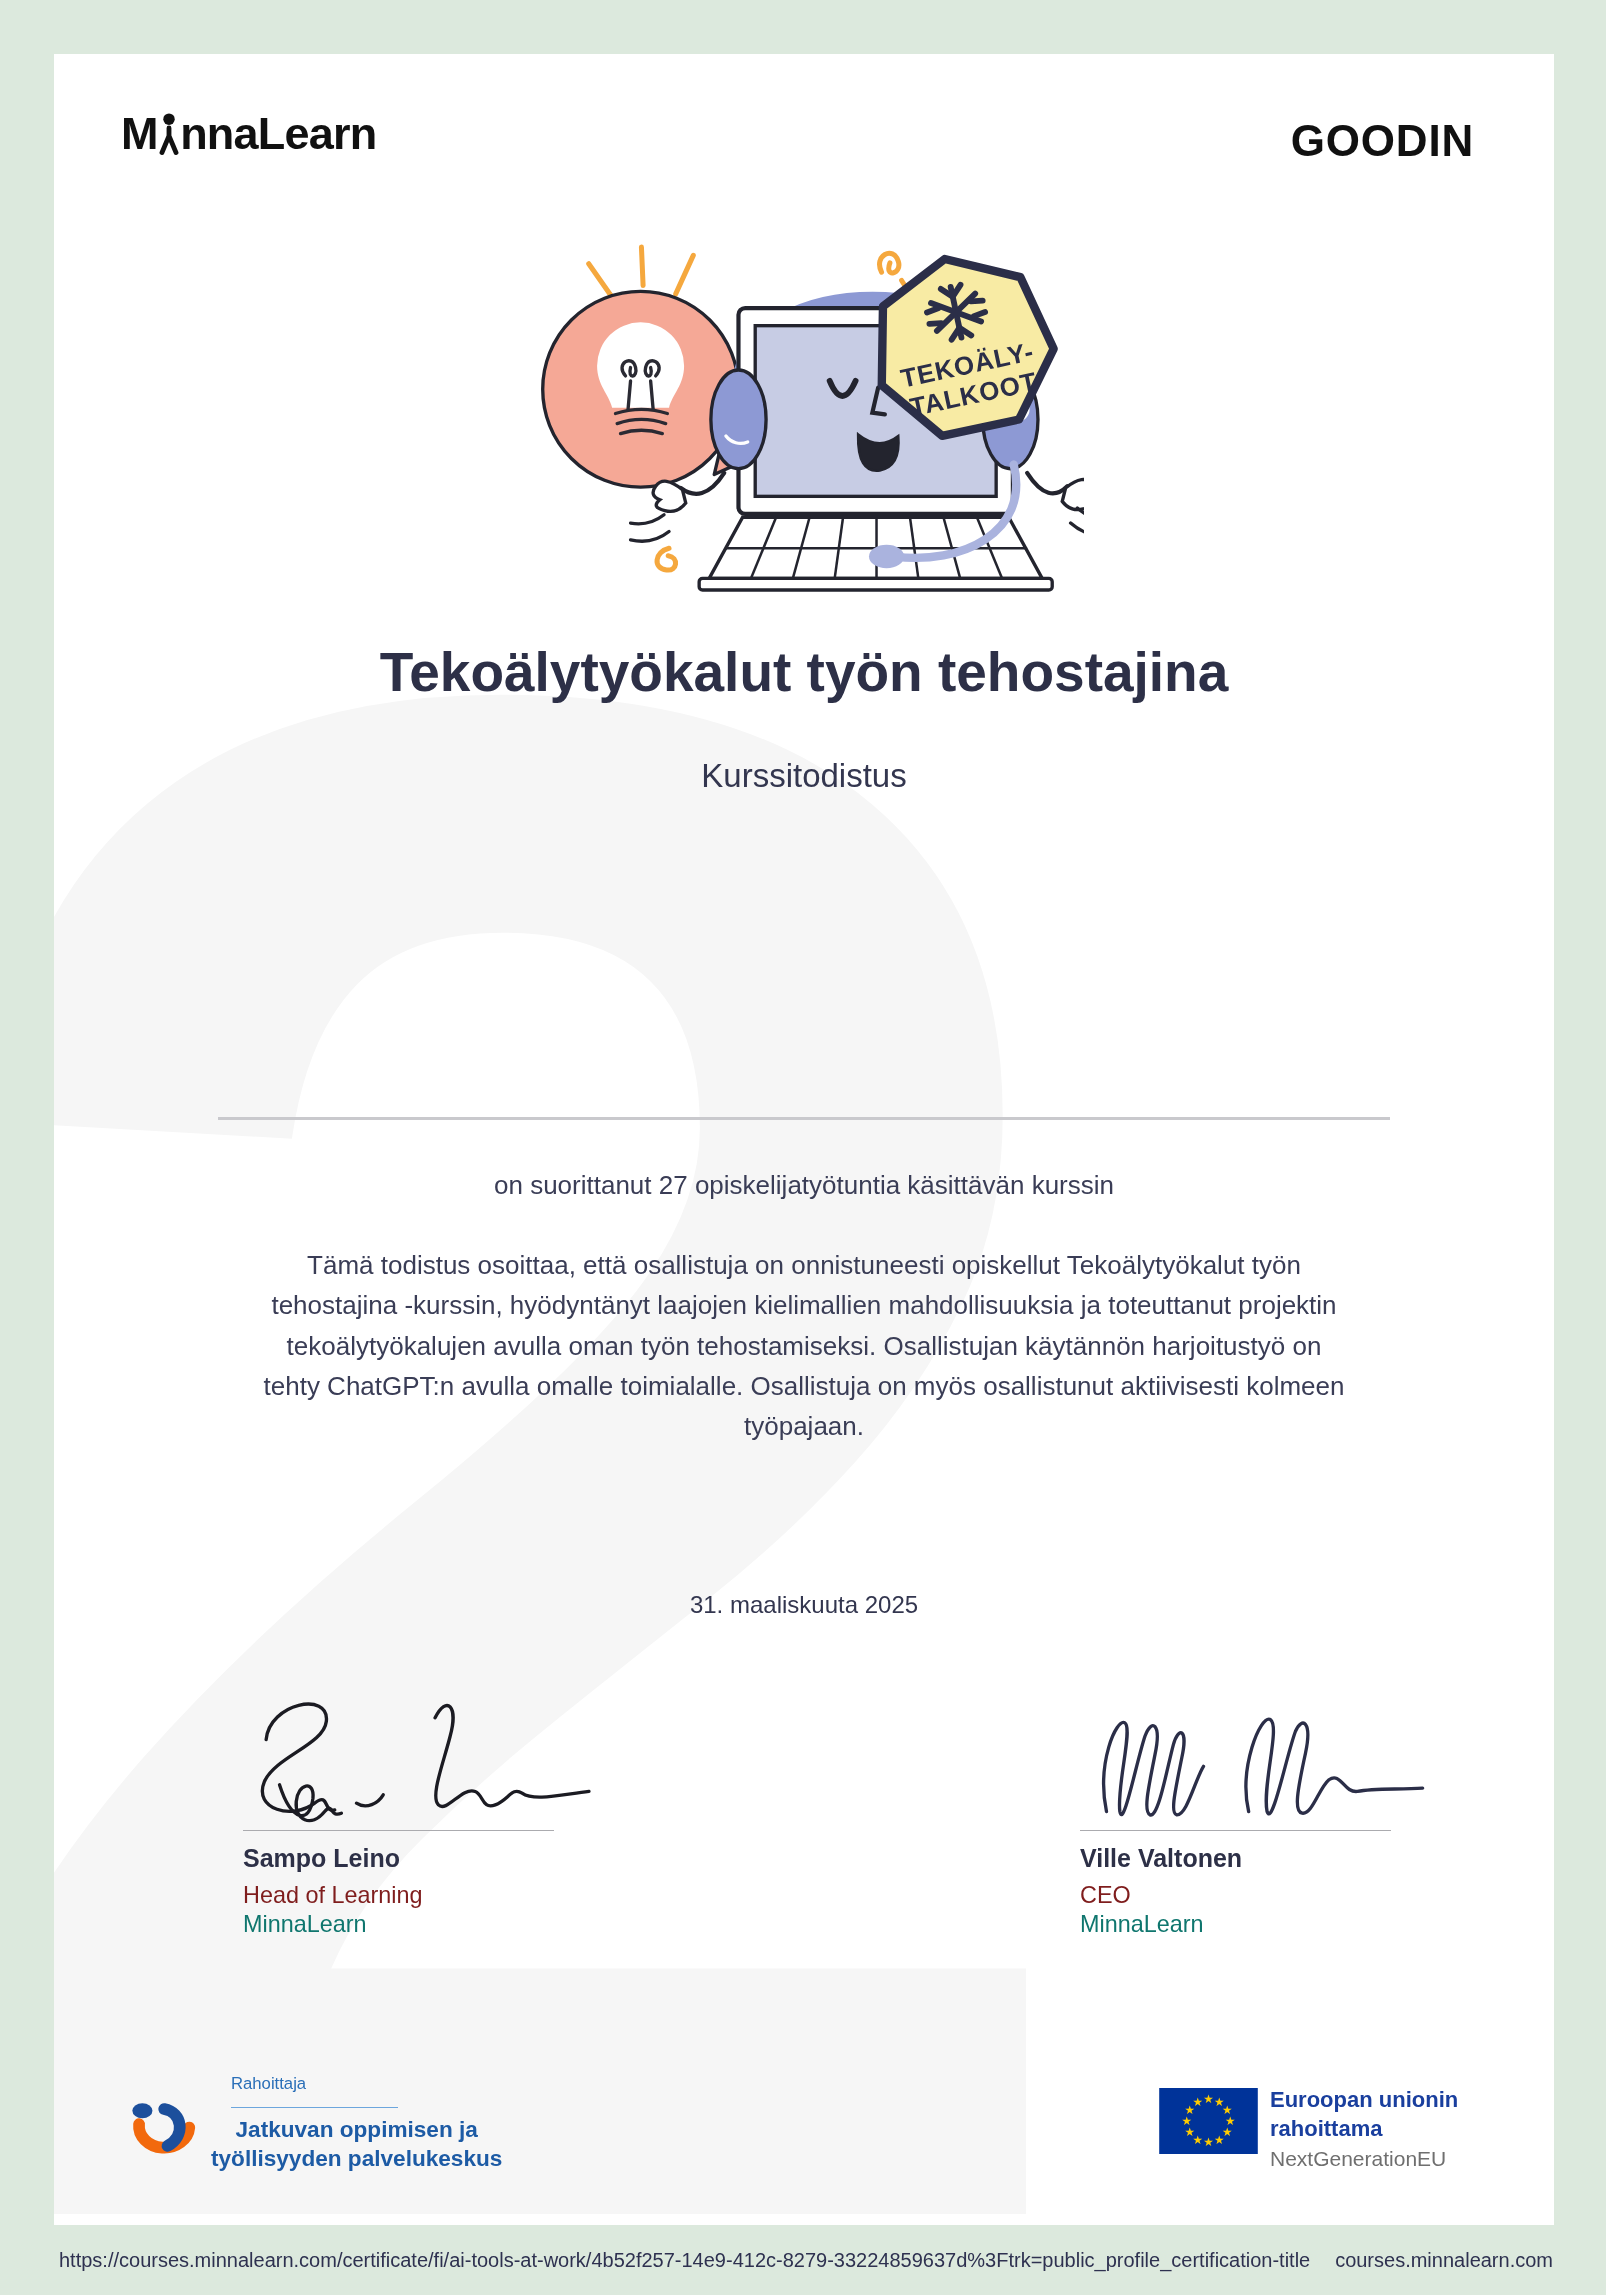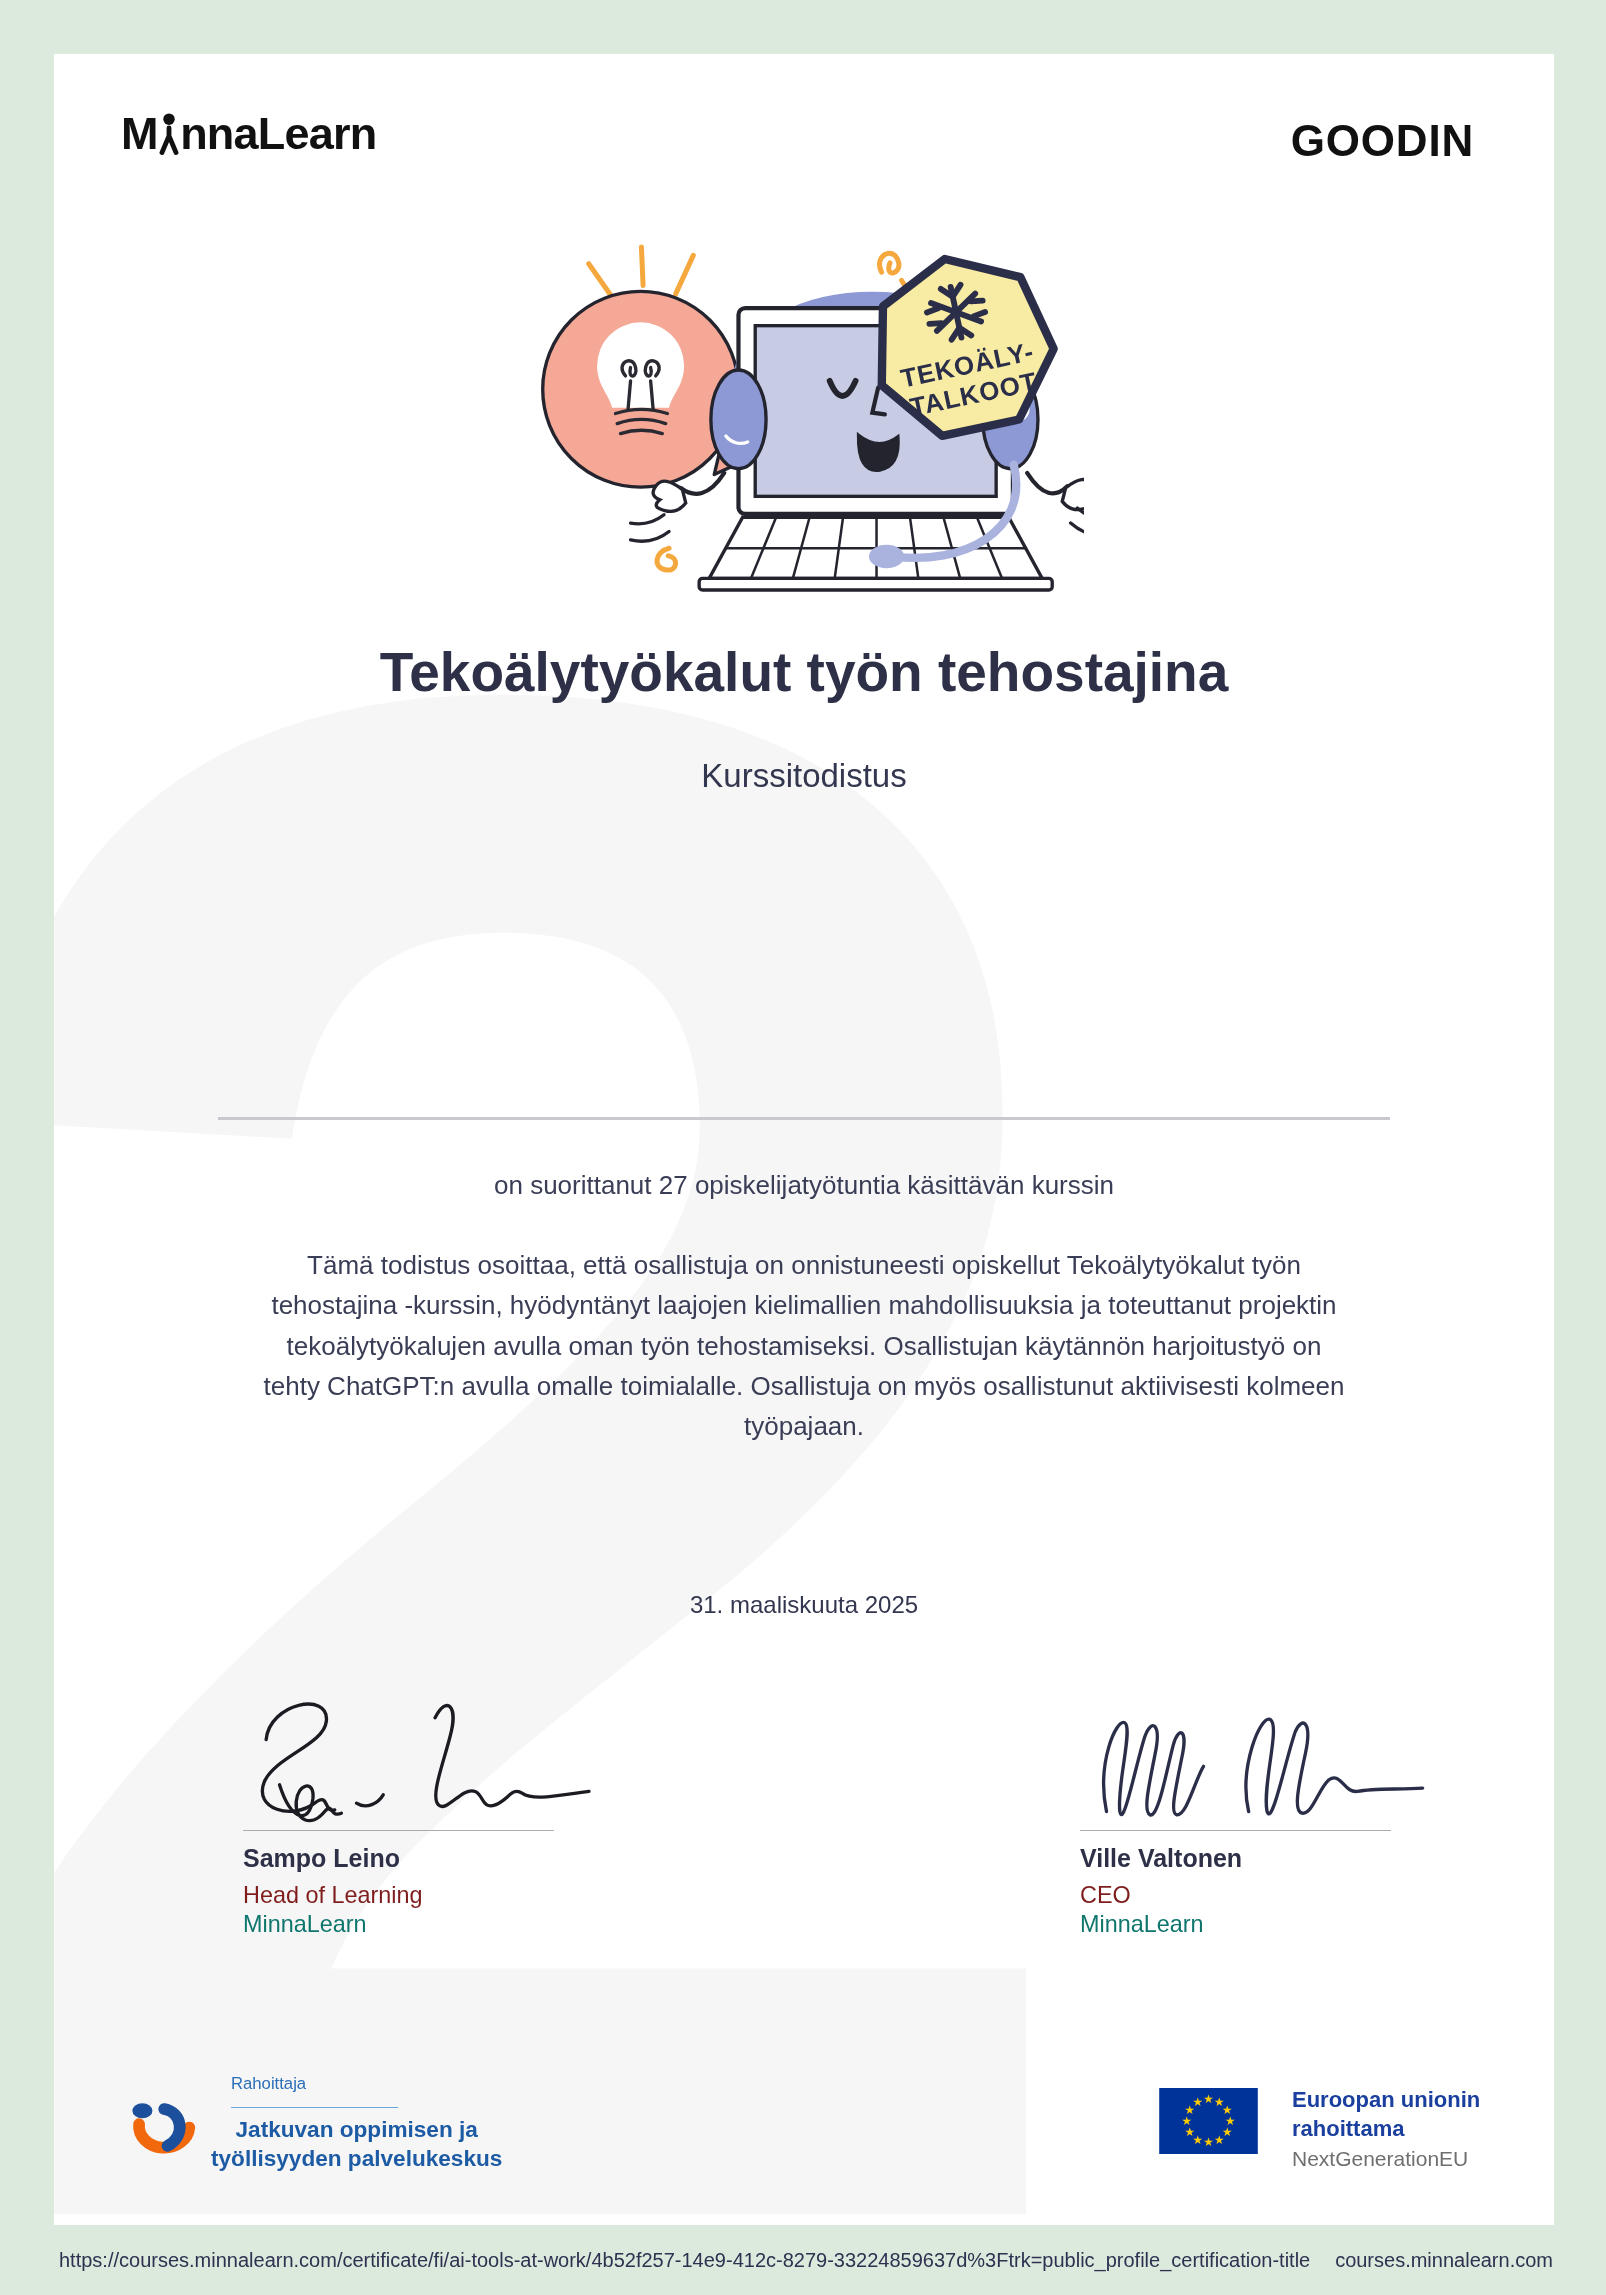--- a/index.html
+++ b/index.html
@@ -71,21 +71,21 @@
   .sig-org{margin-top:2px;font-size:23.4px;color:#0f766e;}
   .funder-block{position:absolute;left:75px;top:2020px;display:flex;}
   .funder-icon{margin-top:25px;}
   .funder-text{margin-left:15px;}
   .funder-label{
     display:inline-block;font-size:16.7px;color:#2a6fb8;
     border-bottom:1.7px solid #6ca6dd;padding:0 92px 13px 0;margin-left:20px;
   }
   .funder-name{margin-top:8.4px;font-size:22.6px;font-weight:700;color:#1d5ba5;line-height:1.25;text-align:center;}
   .eu-block{position:absolute;left:1105px;top:2034px;display:flex;}
-  .eu-text{margin-left:34px;margin-top:-3.3px;}
+  .eu-text{margin-left:12px;margin-top:-3.3px;}
   .eu-bold{font-size:22px;font-weight:700;color:#1a3f9e;line-height:1.35;}
   .eu-gray{font-size:21px;color:#6f6f6f;margin-top:3.3px;}
   .page-footer{position:absolute;left:0;bottom:0;width:1607px;height:71px;}
   .footer-url{
     position:absolute;left:59px;top:50%;transform:translateY(-50%);
     font-size:20px;color:#2e3150;white-space:nowrap;
   }
   .footer-short-url{
     position:absolute;right:54px;top:50%;transform:translateY(-50%);
     font-size:20px;color:#2e3150;white-space:nowrap;

